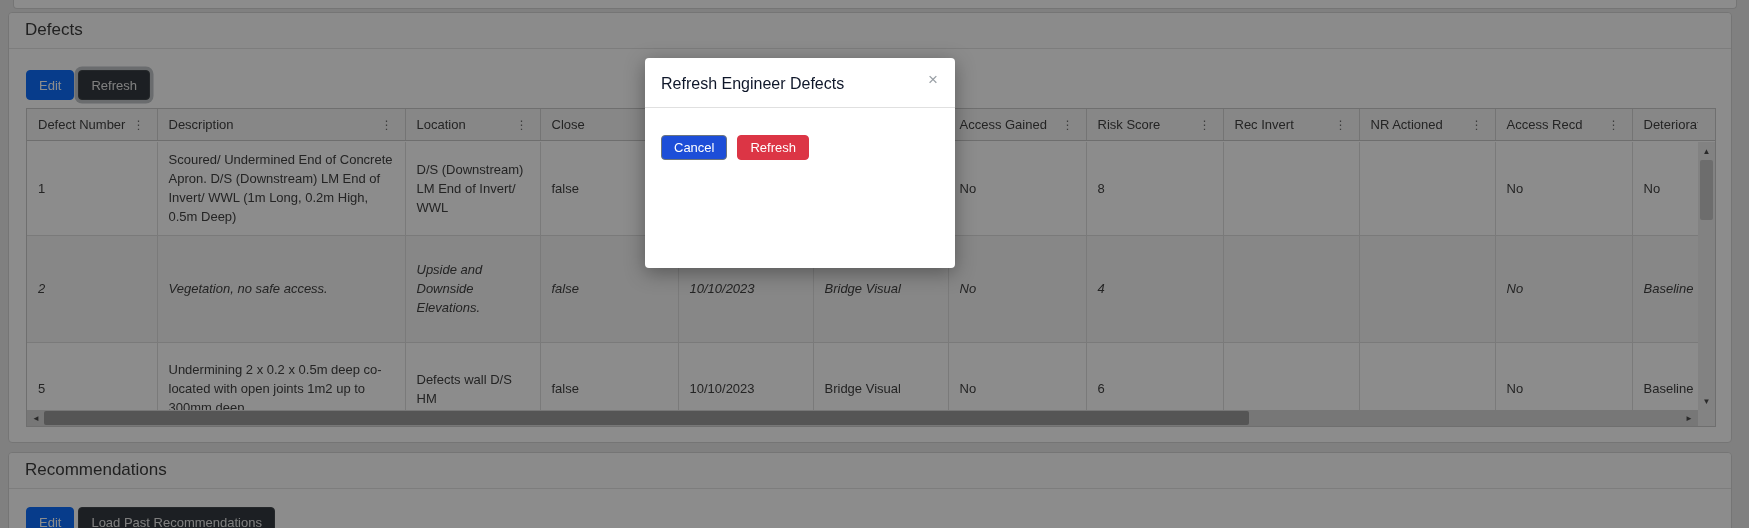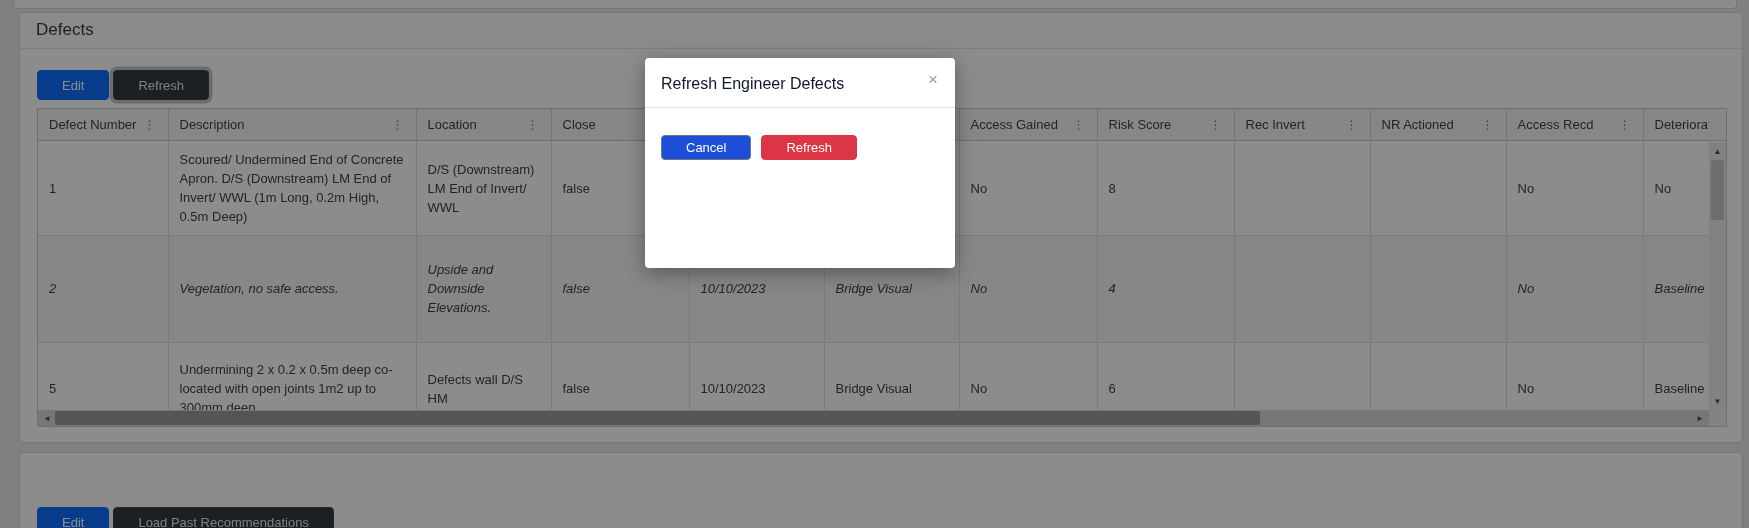--- a/index.html
+++ b/index.html
@@ -6,41 +6,41 @@
   html,body { width:1749px; height:528px; overflow:hidden; }
   body {
     position:relative;
     background:#e9e9e9;
     font-family:"Liberation Sans", sans-serif;
     color:#424242;
   }
 
   
   .card {
-    position:absolute; left:19px; width:1724px;
+    position:absolute; left:8px; width:1724px;
     background:#fff; border:1px solid #d6d6d6; border-radius:4px;
   }
   .card-header {
     height:36px; padding:7px 16px 0 16px;
     background:#fdfdfd; border-bottom:1px solid #e3e3e3;
     border-radius:4px 4px 0 0;
     font-size:17px; color:#3c3c3c;
   }
   .top-strip {
     position:absolute; left:13px; top:-3px; width:1724px; height:12px;
     background:#fff; border:1px solid #d6d6d6; border-top:none;
     border-radius:0 0 4px 4px;
   }
   #defects-card { top:12px; height:431px; }
   #rec-card     { top:452px; height:96px; }
 
   
   .btn {
     display:inline-flex; align-items:center; justify-content:center;
-    height:30px; padding:0 24px; border-radius:4px;
+    height:30px; padding:0 12px; border-radius:4px;
     border:1px solid transparent; font-size:13px; line-height:1;
     cursor:pointer; white-space:nowrap;
   }
   .btn-primary { background:#0d6efd; border-color:#0d6efd; color:#fff; }
   .btn-dark    { background:#343a40; border-color:#43484d; color:#e8e8e8; }
   .focus-ring  { box-shadow:0 0 0 3.5px rgba(152,158,164,0.6); }
   .btn-sm      { height:25px; font-size:13px; }
   .btn-secondary { background:#1d4ed8; border-color:#6c757d; color:#fff; }
   .btn-danger    { background:#dc3545; border-color:#dc3545; color:#fff; }
 
@@ -315,20 +315,23 @@
     <div class="hsb">
       <div class="arrow left">◄</div>
       <div class="thumb"></div>
       <div class="arrow right">►</div>
     </div>
     <div class="sb-corner"></div>
   </div>
 </div>
 
 <div class="card" id="rec-card">
+  <div class="card-header">
+    <span>Recommendations</span>
+  </div>
   <div class="toolbar" id="rec-toolbar">
     <button class="btn btn-primary">Edit</button>
     <button class="btn btn-dark">Load Past Recommendations</button>
   </div>
 </div>
 
 <div class="overlay"></div>
 
 <div class="dialog">
   <div class="dlg-head">

